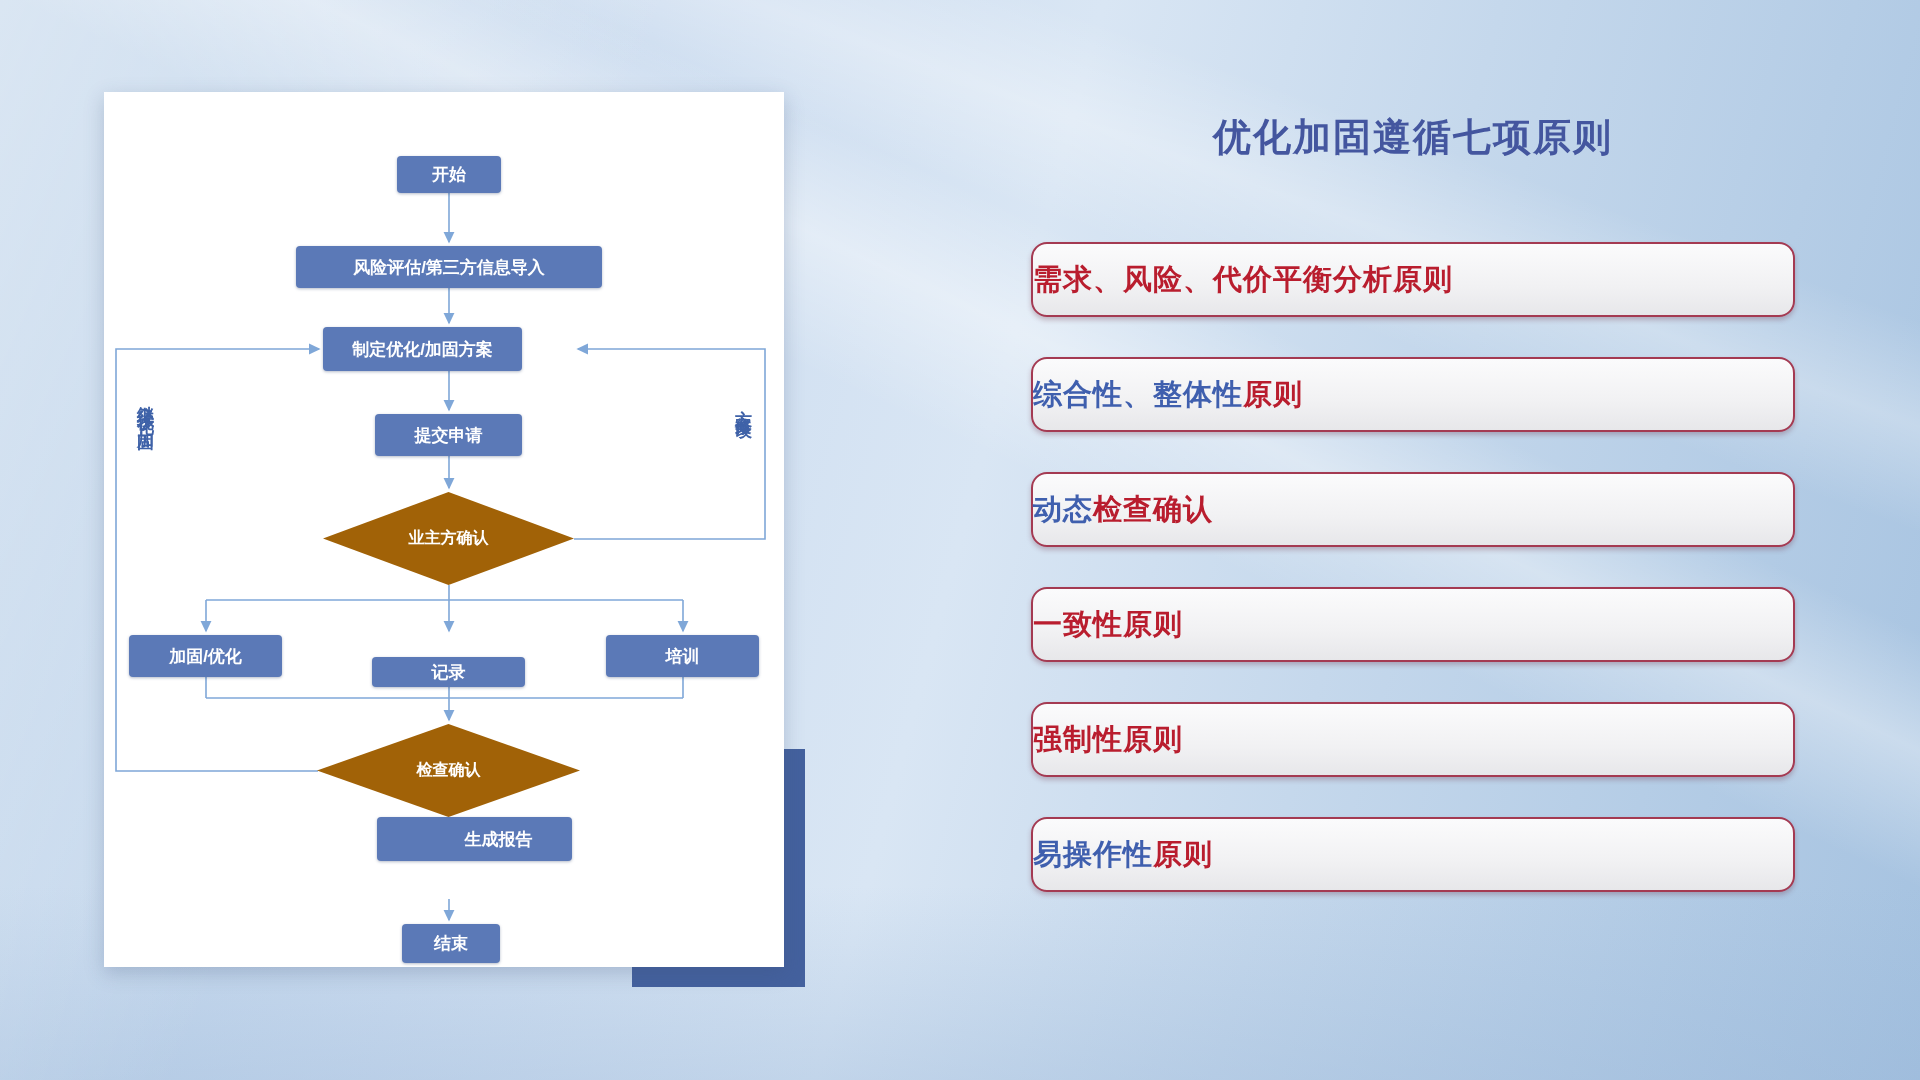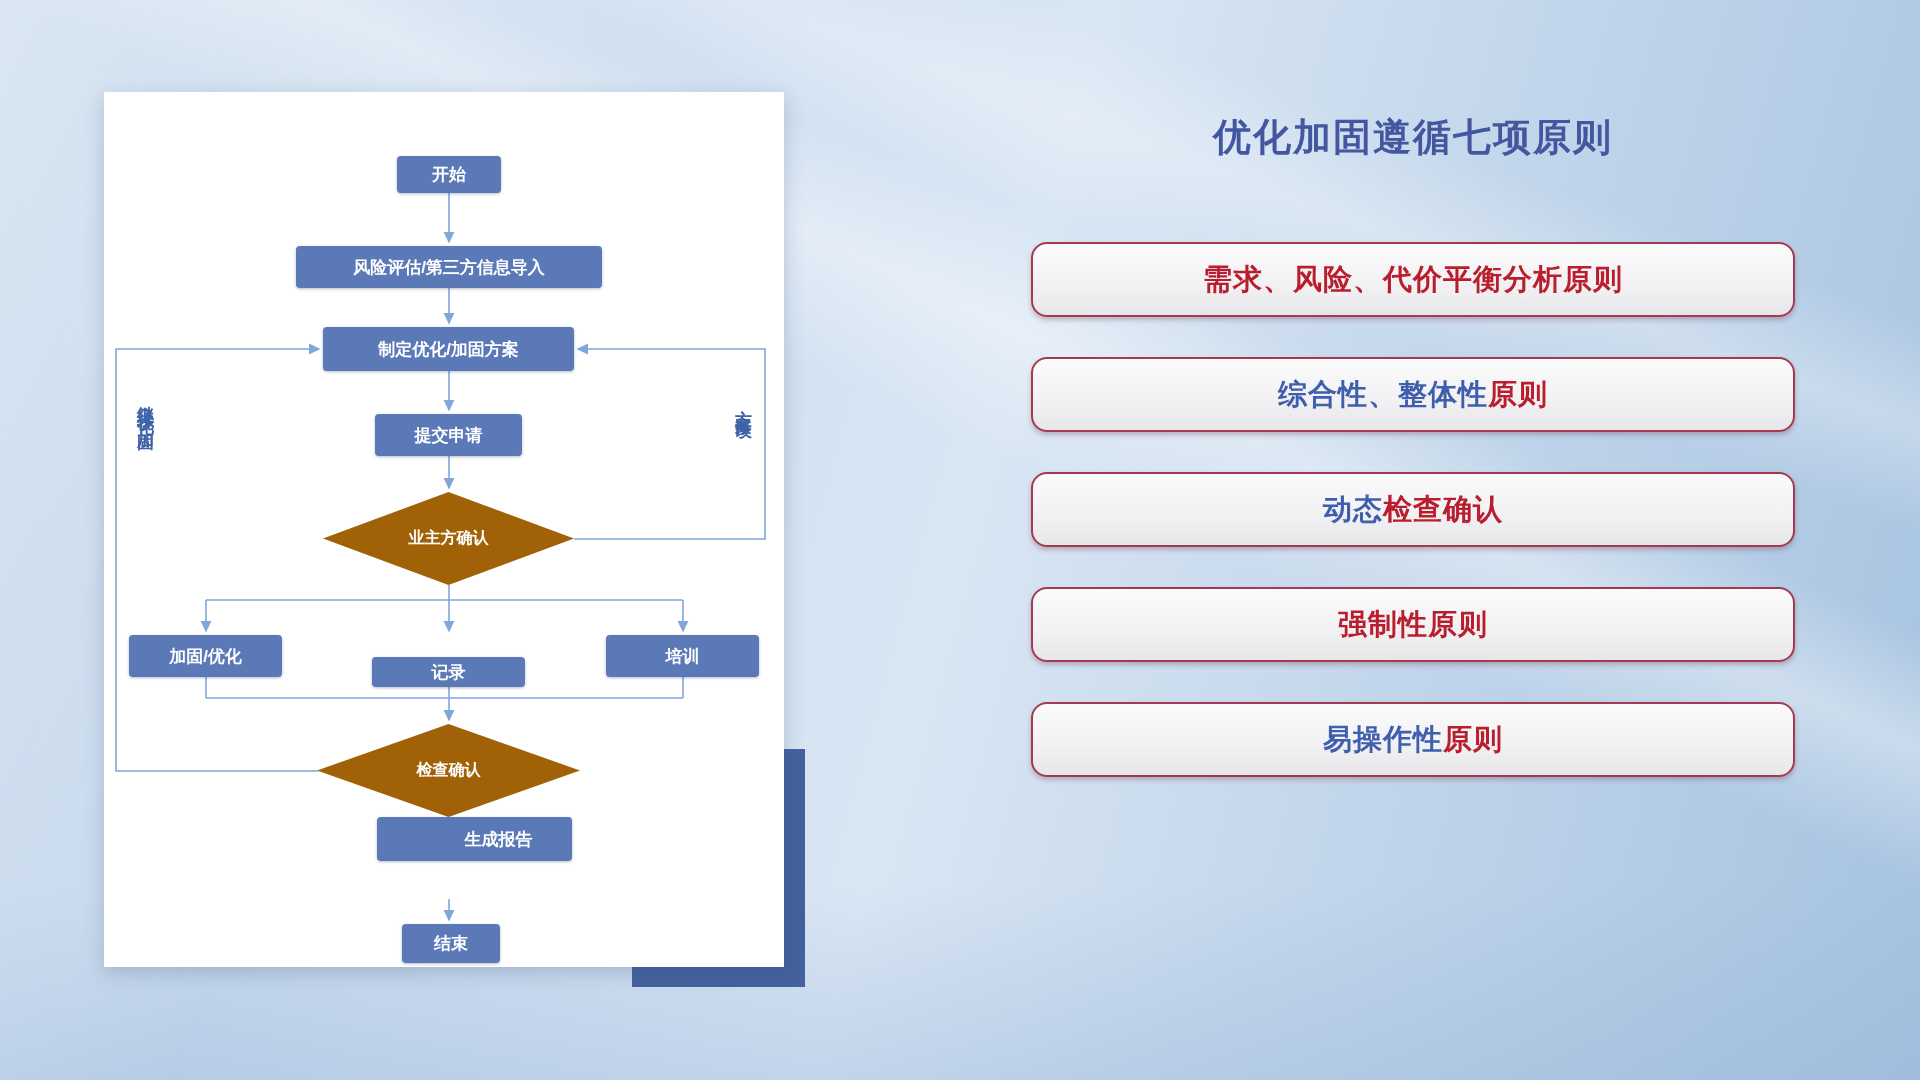--- a/index.html
+++ b/index.html
@@ -26,21 +26,21 @@
   .vlabel{position:absolute;writing-mode:vertical-lr;letter-spacing:4px;
     color:#3f62a8;font-weight:700;font-size:17px;white-space:nowrap;}
   
   .big-title{position:absolute;left:1031px;top:112px;width:764px;text-align:center;
     color:#44569f;font-size:38px;font-weight:700;letter-spacing:2px;}
   .principles{position:absolute;left:1031px;top:242px;width:764px;display:flex;
     flex-direction:column;gap:40px;}
   .principle{height:71px;border-radius:16px;border:2px solid #a43a52;
     background:linear-gradient(to bottom,#fbfbfc 0%,#f1f1f3 60%,#e7e7ea 100%);
     box-shadow:0 3px 5px rgba(110,50,70,.30);
-    display:flex;align-items:center;justify-content:center;
+    display:flex;align-items:center;justify-content:flex-start;
     font-size:29px;font-weight:700;letter-spacing:1px;white-space:nowrap;}
   .p-blue{color:#3f5fae;}
   .p-red{color:#b91d2e;}
 </style>
 </head>
 <body>
 
 <div class="stage">
   <div class="streaks"></div>
 
@@ -73,21 +73,21 @@
         <path d="M345 807 L345 828" marker-end="url(#arr)"></path>
         <path d="M470 447 L661 447 L661 257 L474 257" marker-end="url(#arr)"></path>
         <path d="M214 679 L12 679 L12 257 L215 257" marker-end="url(#arr)"></path>
       </g>
     </svg>
 
     <div class="node" style="left:293px;top:64px;width:104px;height:37px;">开始</div>
 
     <div class="node" style="left:192px;top:154px;width:306px;height:42px;">风险评估/第三方信息导入</div>
 
-    <div class="node" style="left:219px;top:235px;width:251px;height:44px;text-align:center;">制定优化/加固方案</div>
+    <div class="node" style="left:219px;top:235px;width:199px;height:44px;text-align:center;">制定优化/加固方案</div>
 
     <div class="node" style="left:271px;top:322px;width:147px;height:42px;">提交申请</div>
 
     <div class="diamond" style="left:219px;top:400px;width:251px;height:93px;">业主方确认</div>
 
     <div class="node" style="left:25px;top:543px;width:153px;height:42px;">加固/优化</div>
 
     <div class="node" style="left:268px;top:565px;width:153px;height:30px;">记录</div>
 
     <div class="node" style="left:502px;top:543px;width:153px;height:42px;">培训</div>
@@ -113,20 +113,24 @@
     <div class="principle">
       <span class="p-blue">综合性、整体性</span>
         <span class="p-red">原则</span>
     </div>
     <div class="principle">
       <span class="p-blue">动态</span>
         <span class="p-red">检查确认</span>
     </div>
     <div class="principle">
       <span class="p-blue"></span>
+        <span class="p-red">一致性原则</span>
+    </div>
+    <div class="principle">
+      <span class="p-blue"></span>
         <span class="p-red">强制性原则</span>
     </div>
     <div class="principle">
       <span class="p-blue">易操作性</span>
         <span class="p-red">原则</span>
     </div>
   </div>
 </div>
 
 </body></html>

